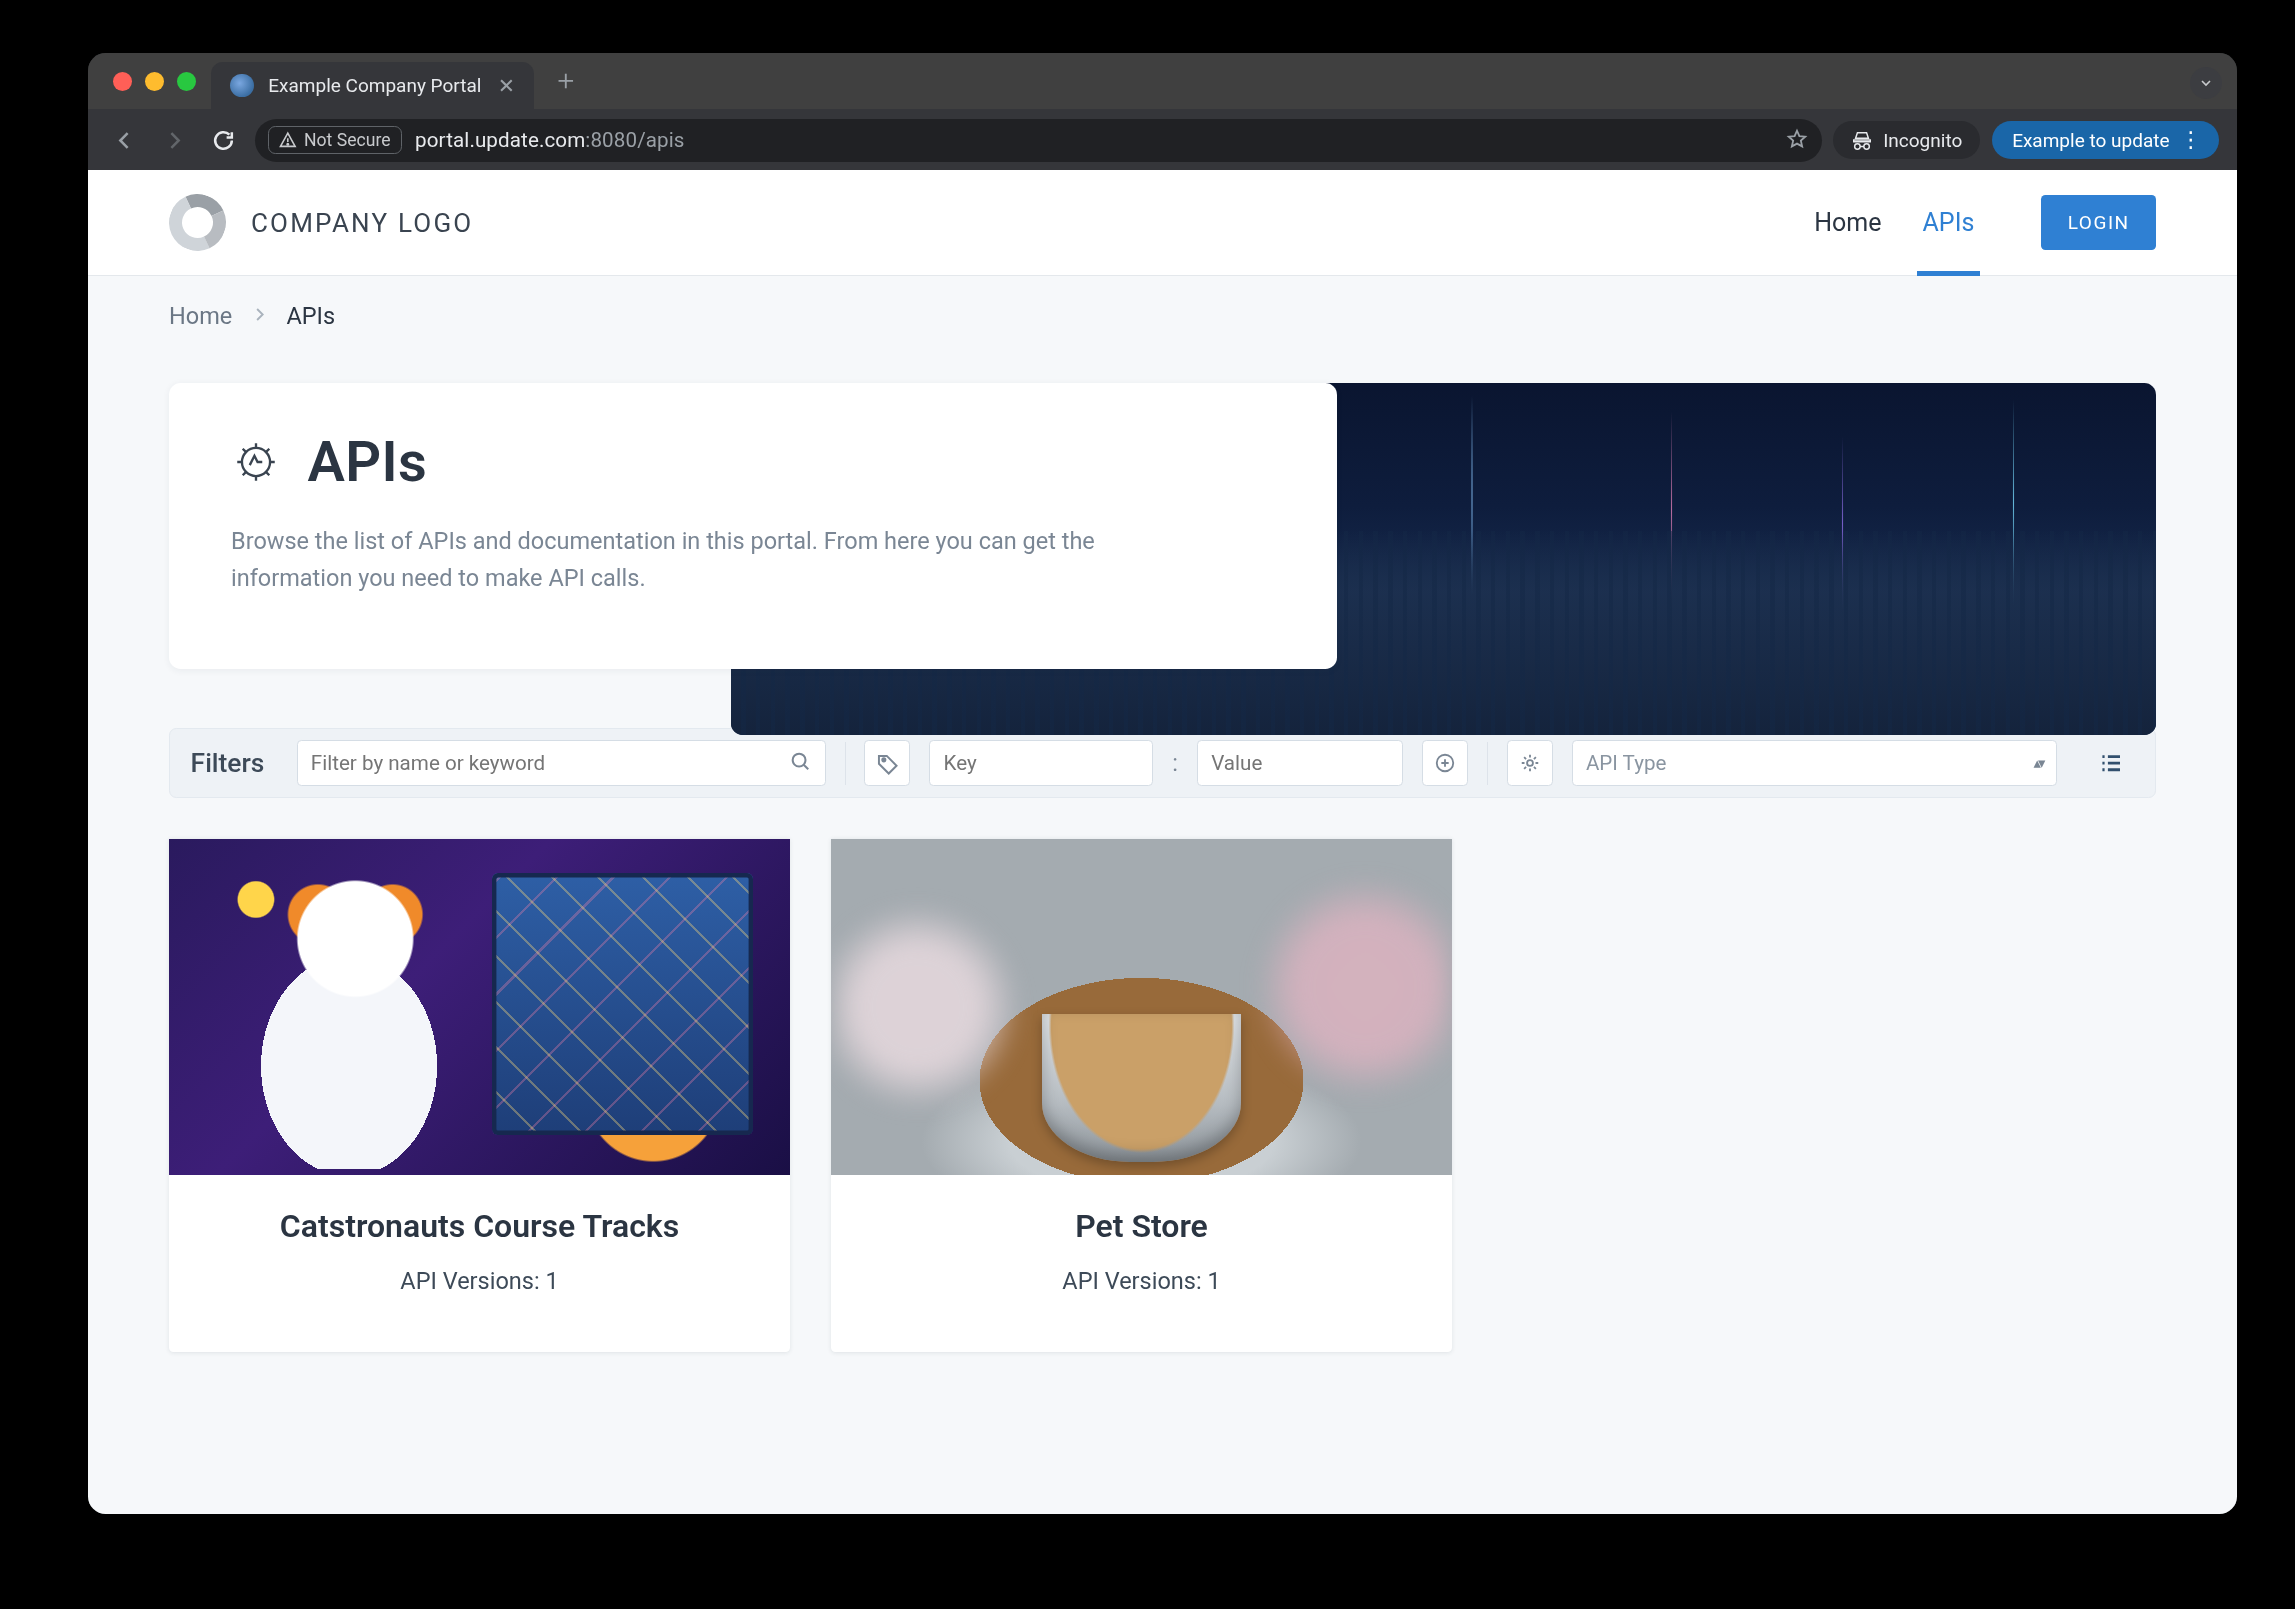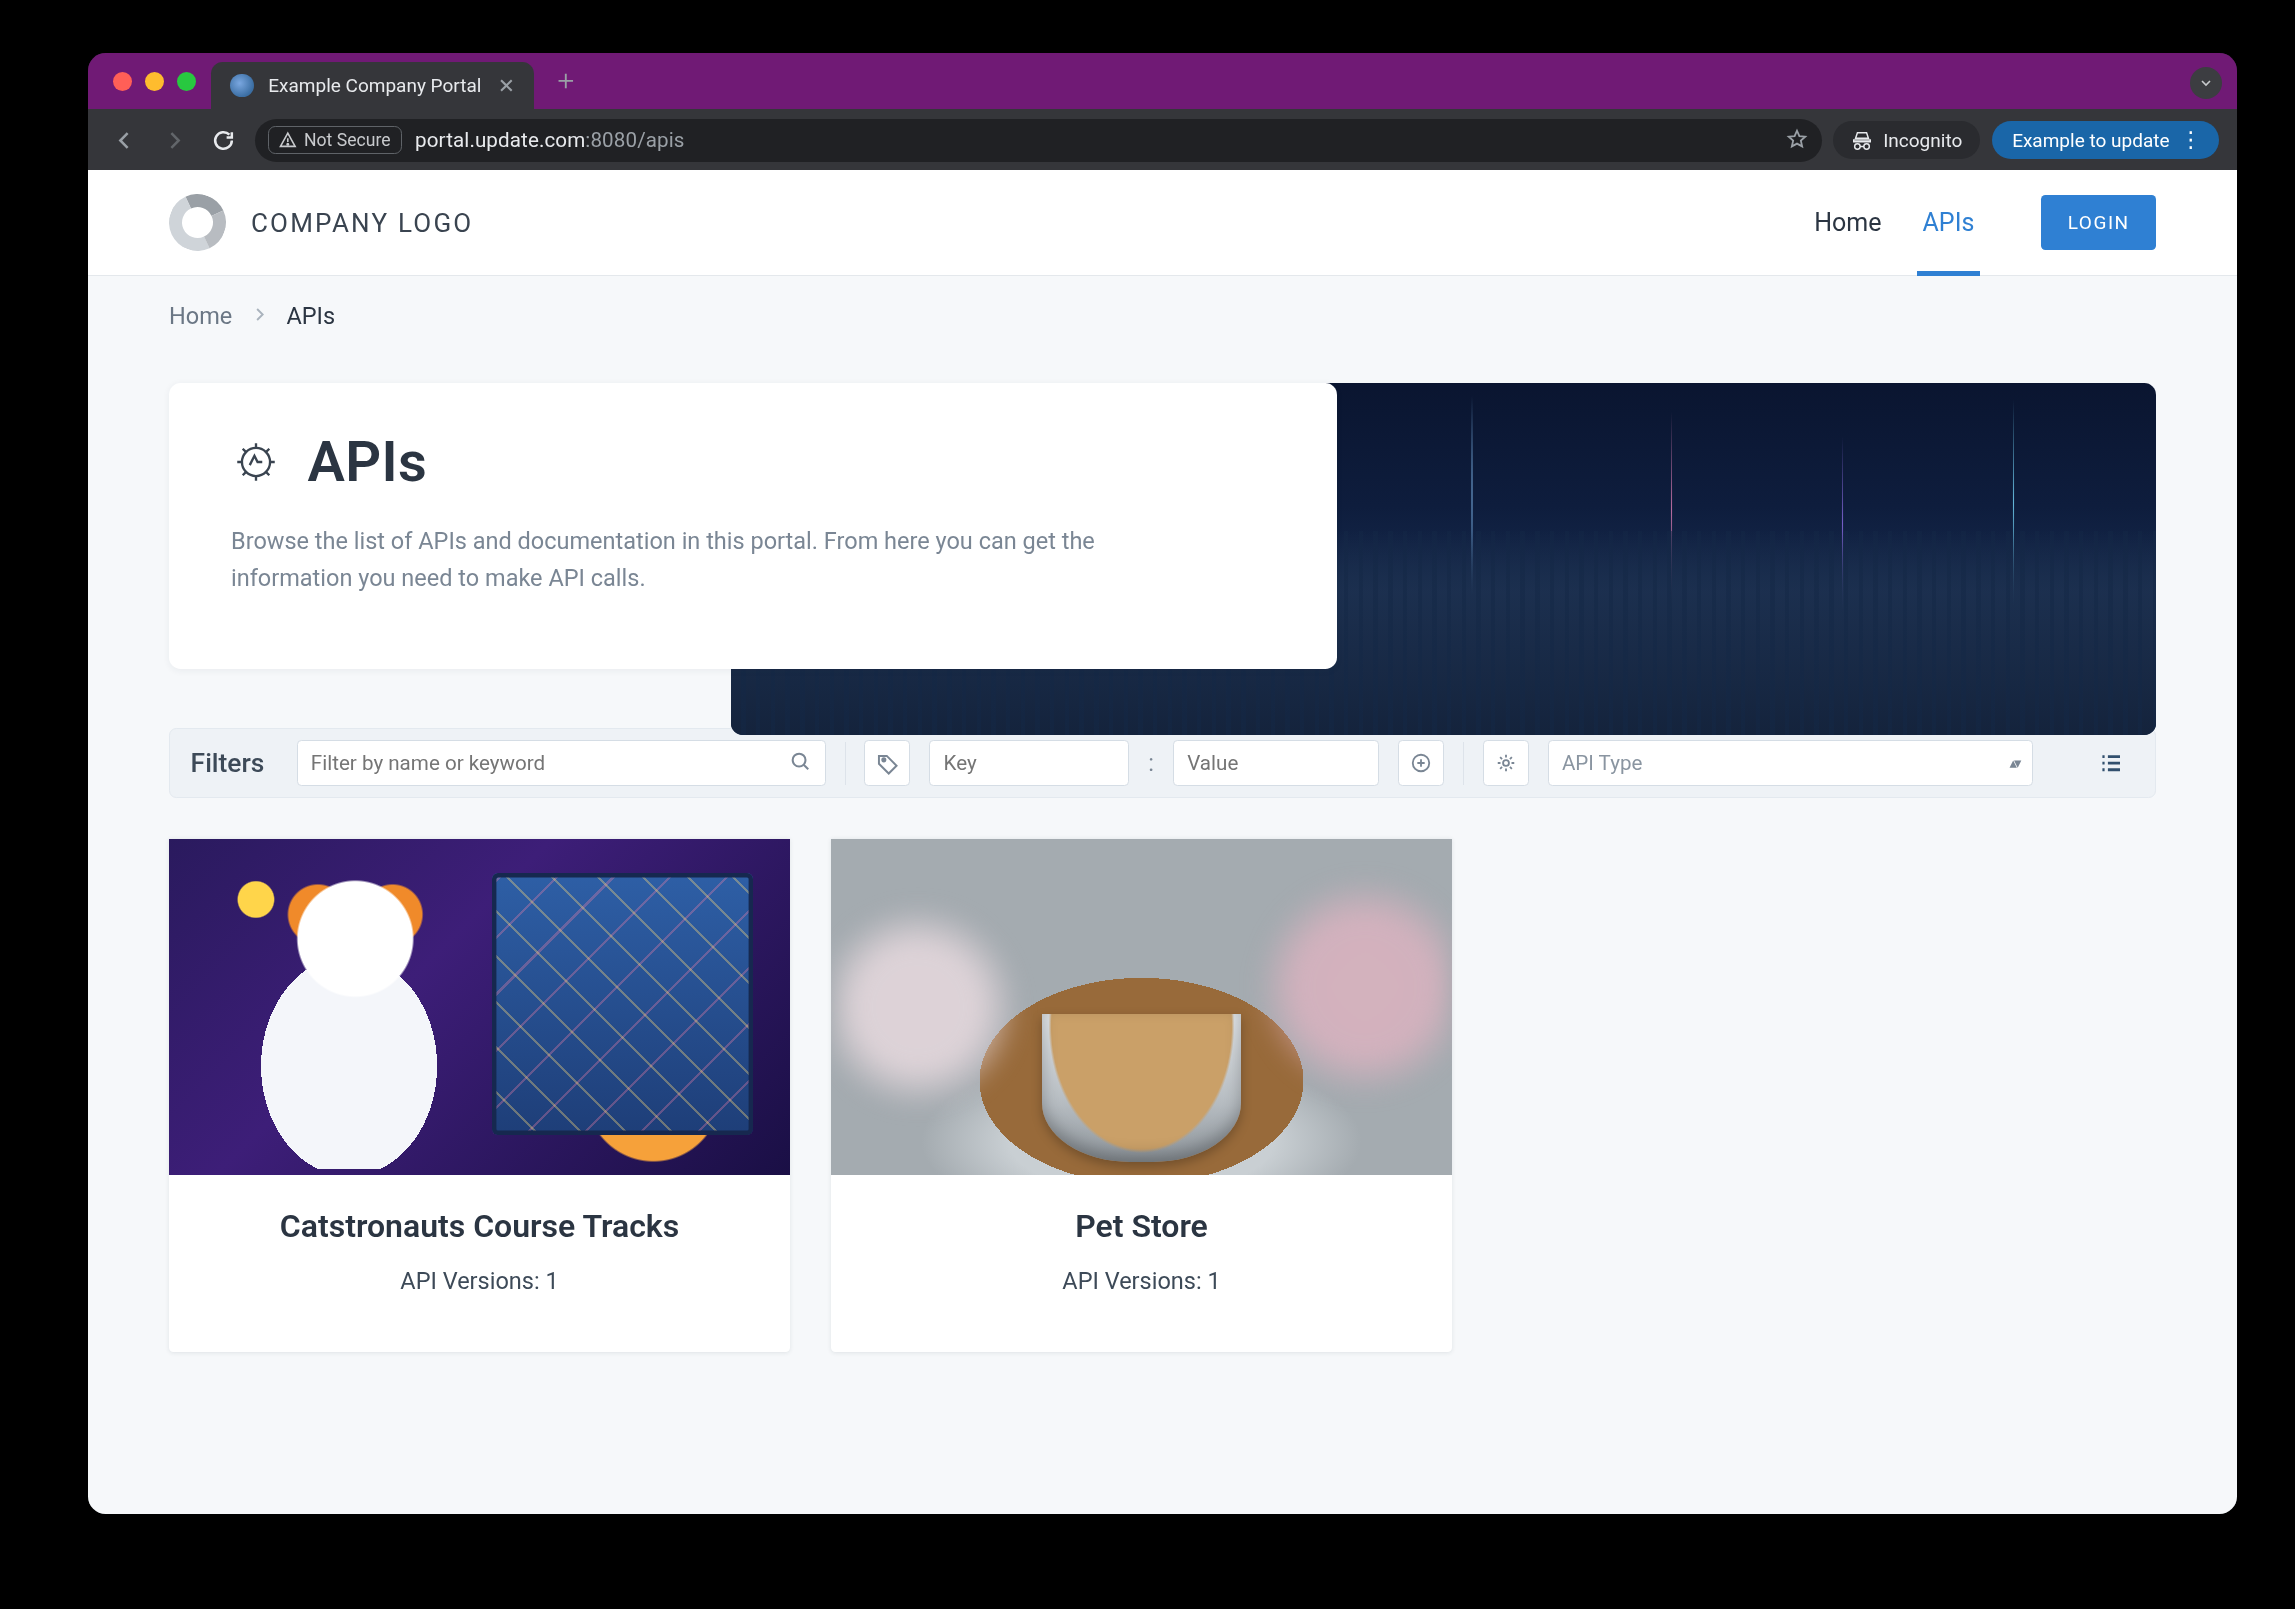--- a/index.html
+++ b/index.html
@@ -17,21 +17,21 @@
     width: 2149px;
     height: 1461px;
     background: #1f2225;
     border-radius: 17.6px;
     overflow: hidden;
     box-shadow: 0 7.3px 22px rgba(0,0,0,.6);
   }
   
   .tab-strip {
     height: 56px;
-    background: #701a75;
+    background: #404040;
     display: flex;
     align-items: flex-end;
     padding: 0 14.7px;
     position: relative;
   }
   .traffic-lights {
     display: flex;
     gap: 13.2px;
     align-items: center;
     padding: 0 14.7px 17.6px 10.3px;
@@ -224,21 +224,21 @@
   .fb-input {
     background:#fff; border:0.7px solid #d5dde5; border-radius:4.4px; height:46px;
     display:flex; align-items:center; padding:0 13.2px; font-size:20.6px; color:#8a95a1;
   }
   .fb-search { width: 529px; display:flex; justify-content:space-between;}
   .fb-divider { width:0.7px; height:43px; background:#dde3ea;}
   .fb-icon-box {
     width:46px; height:46px; background:#fff; border:0.7px solid #d5dde5; border-radius:4.4px;
     display:flex; align-items:center; justify-content:center; color:#7a8694;
   }
-  .fb-key { width: 200px; justify-content: center;} .fb-value { width:206px;}
+  .fb-key { width: 224px; justify-content: center;} .fb-value { width:206px;}
   .fb-colon { font-size:23.5px; color:#7a8694;}
   .fb-select { width: 485px; display:flex; justify-content:space-between;}
   .fb-list-toggle { margin-left:auto; }
 
   .cards {
     display:flex; gap:41px;
     padding: 41px 81px 0;
   }
   .card {
     width: 621px;

